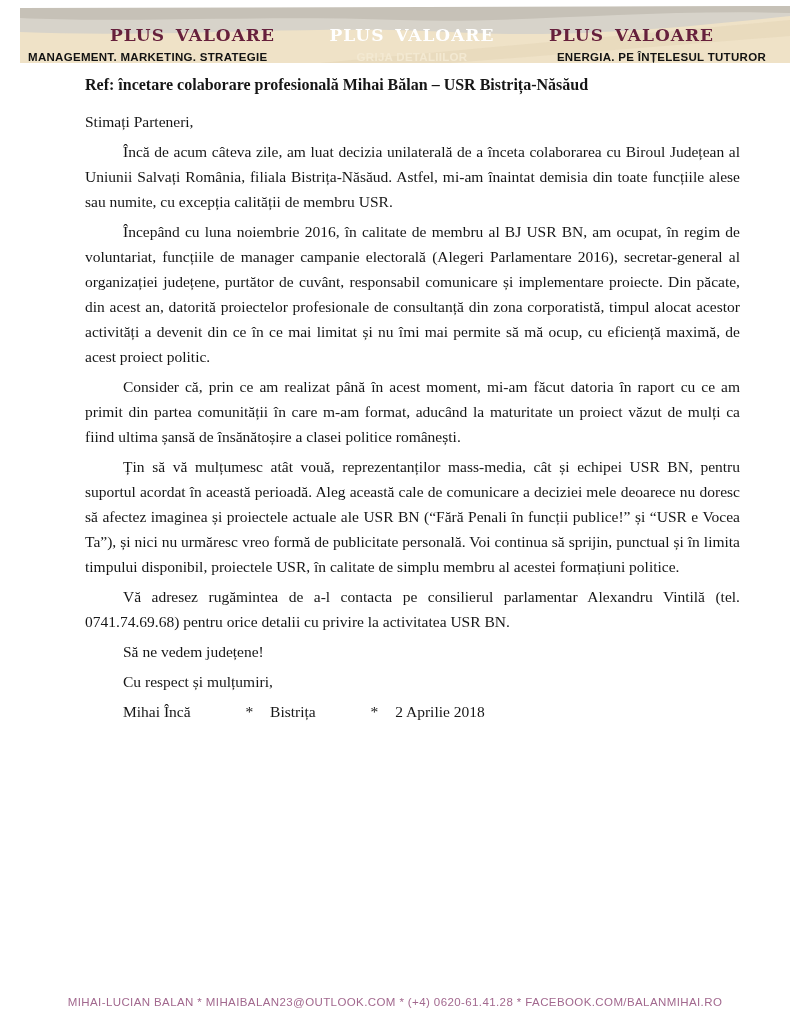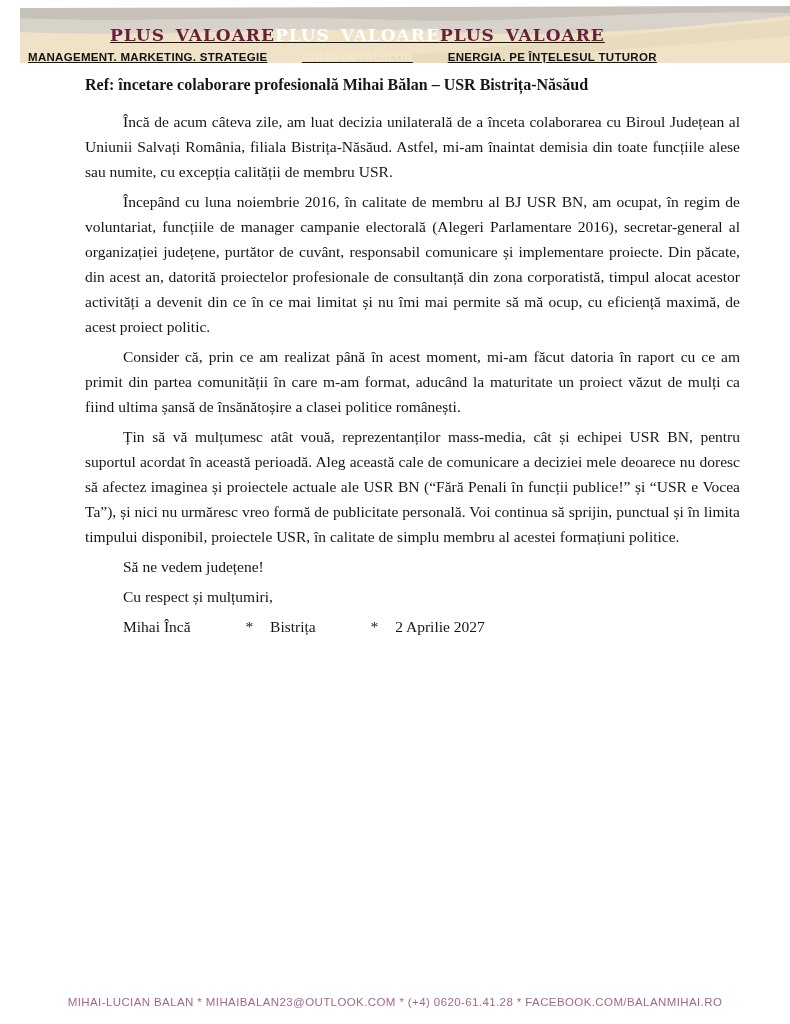--- a/index.html
+++ b/index.html
@@ -12,22 +12,22 @@
     font-family:"Liberation Serif", serif;
     color:#161616;
   }
 
   
   .header{position:absolute;top:0;left:0;right:0;height:66px;background:#ffffff;}
   .band{position:absolute;top:6px;left:20px;right:0;height:57px;}
   .band-art{position:absolute;inset:0;width:100%;height:100%;}
   .logos{
     position:absolute;inset:0;
-    display:flex;justify-content:flex-start;align-items:flex-start;
-    padding:0 20px 0 6px;box-sizing:border-box;text-decoration:underline;
+    display:flex;justify-content:space-between;align-items:flex-start;
+    padding:0 20px 0 6px;box-sizing:border-box;
   }
   .brand-col{display:flex;flex-direction:column;}
   .col-left{align-items:flex-start;padding-left:2px;}
   .col-mid{align-items:center;}
   .col-right{align-items:flex-end;padding-right:4px;}
   .logo{
     font-family:"DejaVu Serif", serif;
     font-weight:bold;
     font-size:17px;line-height:17px;
     letter-spacing:1px;word-spacing:4px;
@@ -101,33 +101,35 @@
         <div class="brand-col col-right dark">
           <div class="logo">PLUS VALOARE</div>
           <div class="tagline">ENERGIA. PE ÎNȚELESUL TUTUROR</div>
         </div>
       </div>
     </div>
   </div>
 
   <div class="letter">
     <p class="subject">Ref: încetare colaborare profesională Mihai Bălan – USR Bistrița-Năsăud</p>
+    <p class="salutation">Stimați Parteneri,</p>
 
     <p class="para">Încă de acum câteva zile, am luat decizia unilaterală de a înceta colaborarea cu Biroul Județean al Uniunii Salvați România, filiala Bistrița-Năsăud. Astfel, mi-am înaintat demisia din toate funcțiile alese sau numite, cu excepția calității de membru USR.</p>
     <p class="para">Începând cu luna noiembrie 2016, în calitate de membru al BJ USR BN, am ocupat, în regim de voluntariat, funcțiile de manager campanie electorală (Alegeri Parlamentare 2016), secretar-general al organizației județene, purtător de cuvânt, responsabil comunicare și implementare proiecte. Din păcate, din acest an, datorită proiectelor profesionale de consultanță din zona corporatistă, timpul alocat acestor activități a devenit din ce în ce mai limitat și nu îmi mai permite să mă ocup, cu eficiență maximă, de acest proiect politic.</p>
     <p class="para">Consider că, prin ce am realizat până în acest moment, mi-am făcut datoria în raport cu ce am primit din partea comunității în care m-am format, aducând la maturitate un proiect văzut de mulți ca fiind ultima șansă de însănătoșire a clasei politice românești.</p>
     <p class="para">Țin să vă mulțumesc atât vouă, reprezentanților mass-media, cât și echipei USR BN, pentru suportul acordat în această perioadă. Aleg această cale de comunicare a deciziei mele deoarece nu doresc să afectez imaginea și proiectele actuale ale USR BN (“Fără Penali în funcții publice!” și “USR e Vocea Ta”), și nici nu urmăresc vreo formă de publicitate personală. Voi continua să sprijin, punctual și în limita timpului disponibil, proiectele USR, în calitate de simplu membru al acestei formațiuni politice.</p>
+    <p class="para">Vă adresez rugămintea de a-l contacta pe consilierul parlamentar Alexandru Vintilă (tel. 0741.74.69.68) pentru orice detalii cu privire la activitatea USR BN.</p>
 
     <p class="short-line">Să ne vedem județene!</p>
     <p class="short-line">Cu respect și mulțumiri,</p>
 
     <p class="signature">
       <span>Mihai Încă</span>
       <span class="sig-sep">*</span>
       <span>Bistrița</span>
       <span class="sig-sep">*</span>
-      <span>2 Aprilie 2027</span>
+      <span>2 Aprilie 2018</span>
     </p>
   </div>
 
   <div class="footer">MIHAI-LUCIAN BALAN * MIHAIBALAN23@OUTLOOK.COM * (+4) 0620-61.41.28 * FACEBOOK.COM/BALANMIHAI.RO</div>
 
 </div>
 
 </body></html>

